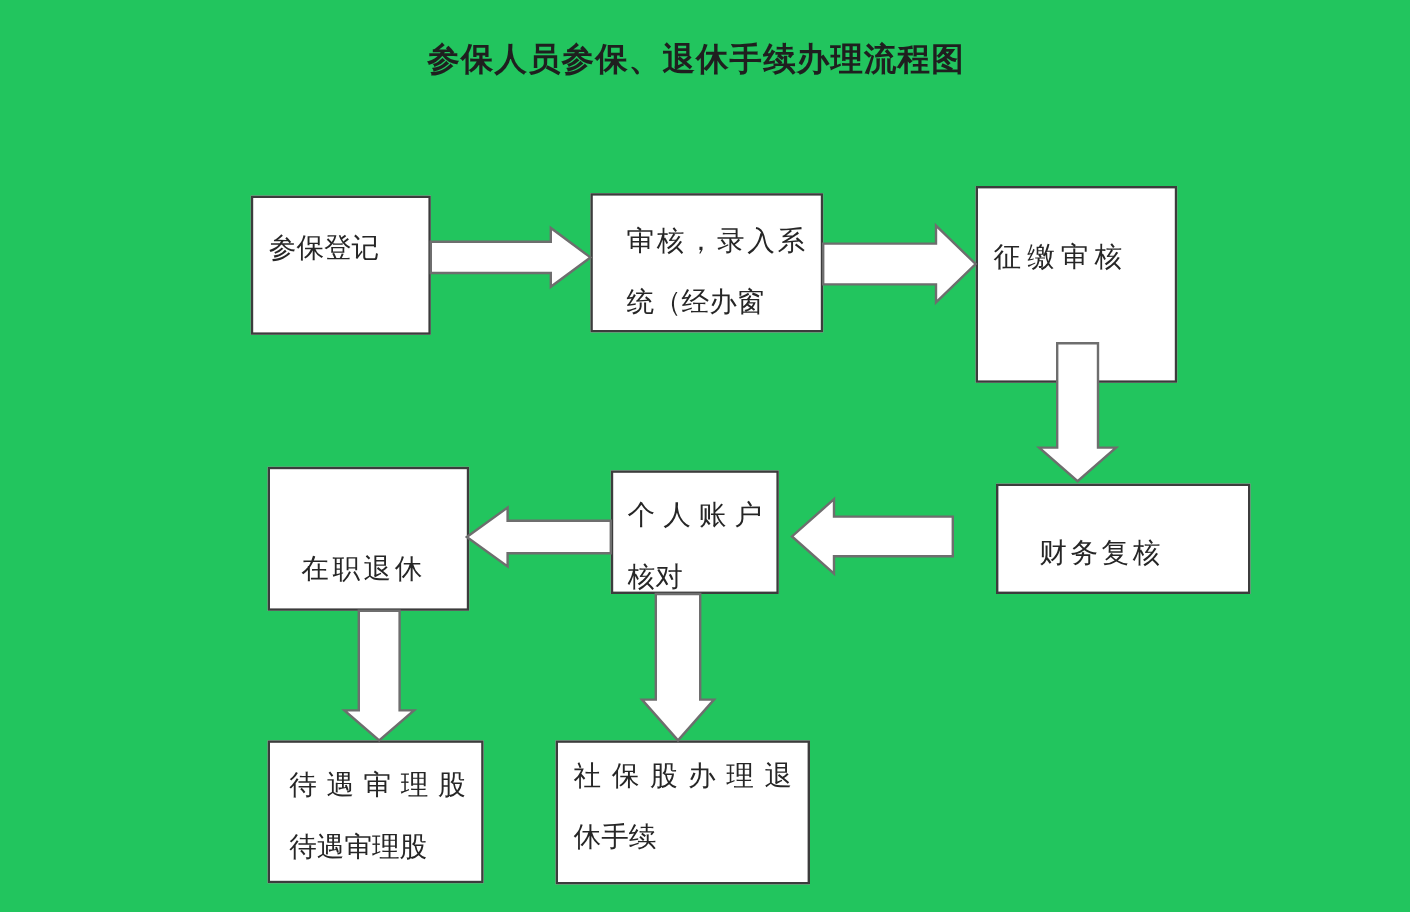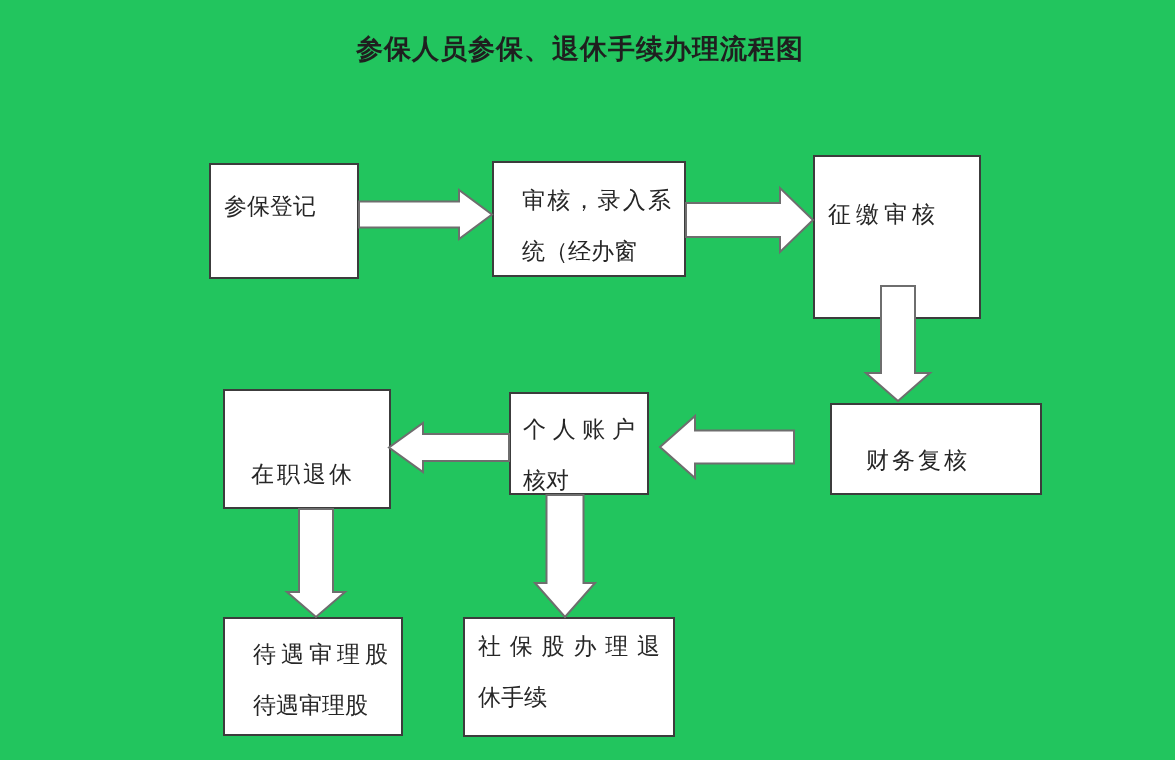--- a/index.html
+++ b/index.html
@@ -35,21 +35,21 @@
   .two-line .ln { line-height: 51px; height: 51px; overflow: hidden; }
   .ln.justify { text-align: justify; text-align-last: justify; }
 
   
   #n-enroll   { left: 209px; top: 163px; width: 150px; height: 116px; padding: 26px 10px 0 13px; }
   #n-review   { left: 492px; top: 161px; width: 194px; height: 116px; padding: 12px 13px 0 28px; }
   #n-levy     { left: 813px; top: 155px; width: 168px; height: 164px; padding: 42px 8px 0 13px; letter-spacing: 5px; }
   #n-finance  { left: 794px; top: 403px; width: 212px; height: 92px;  padding: 40px 8px 0 34px; letter-spacing: 3px; margin-left: 36px; }
   #n-account  { left: 509px; top: 392px; width: 140px; height: 103px; padding: 10px 12px 0 12px; }
   #n-retire   { left: 223px; top: 389px; width: 168px; height: 120px; padding: 68px 8px 0 26px; letter-spacing: 3px; }
-  #n-treat    { left: 223px; top: 617px; width: 180px; height: 119px; padding: 10px 13px 0 28px; }
+  #n-treat    { left: 223px; top: 617px; width: 180px; height: 119px; padding: 10px 13px 0 16px; }
   #n-social   { left: 463px; top: 617px; width: 212px; height: 120px; padding: 2px 13px 0 13px; }
 
   .arrow { position: absolute; overflow: visible; }
   .arrow polygon {
     fill: #ffffff;
     stroke: #6e6e6e;
     stroke-width: 2;
     stroke-linejoin: miter;
   }
   #a1 { left: 359px; top: 190px; }

